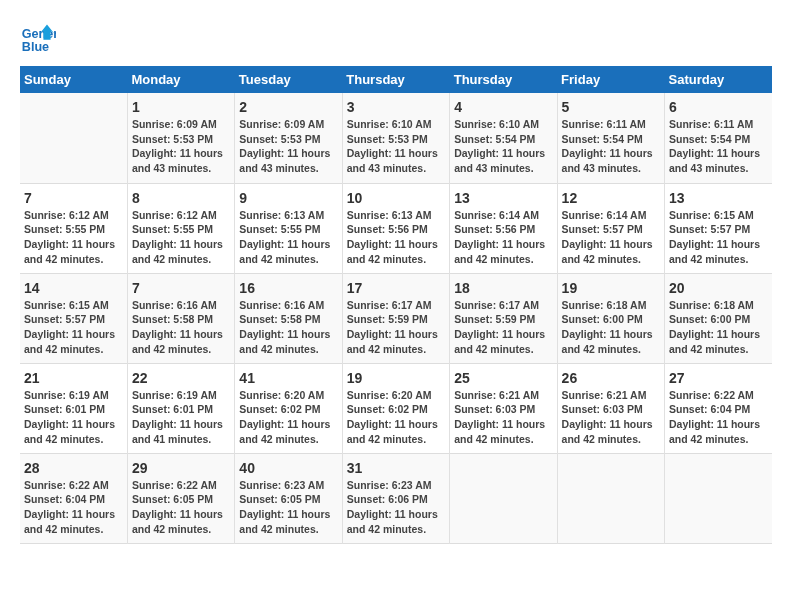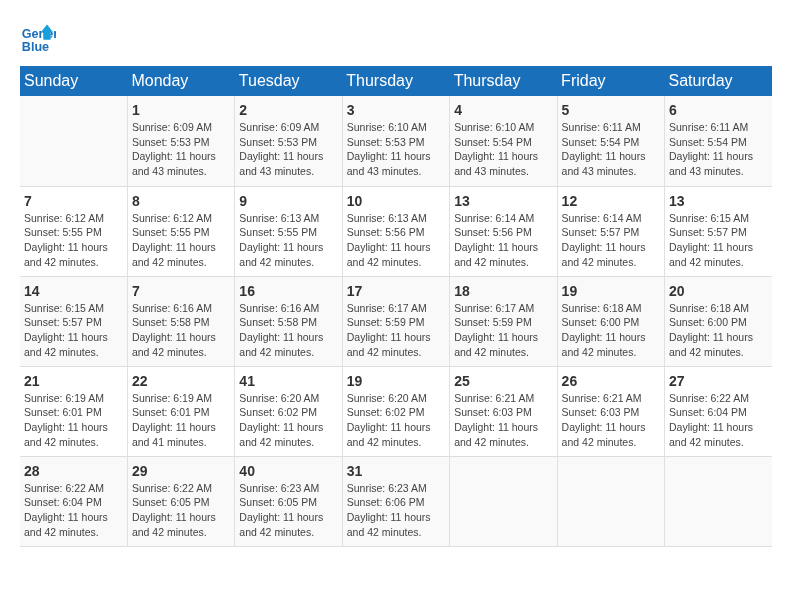--- a/index.html
+++ b/index.html
@@ -40,22 +40,22 @@
     table {
       width: 100%;
       border-collapse: collapse;
       font-size: 11px;
     }
     thead tr th {
       background-color: #1a6fbb;
       color: #fff;
       padding: 6px 4px;
       text-align: left;
-      font-size: 16px;
-      font-weight: normal;
+      font-size: 13px;
+      font-weight: bold;
     }
     tbody tr {
       border-bottom: 1px solid #ddd;
     }
     tbody tr:nth-child(odd) {
       background: #f9f9f9;
     }
     tbody tr:nth-child(even) {
       background: #fff;
     }
@@ -73,20 +73,21 @@
       font-size: 14px;
       font-weight: bold;
       color: #333;
       display: block;
       margin-bottom: 2px;
     }
     .day-info {
       color: #444;
       font-size: 10.5px;
       line-height: 1.4;
+      font-weight: bold;
     }
     .week-row td {
       height: 90px;
     }
   </style>
 </head>
 <body>
 
 <div class="header-area">
   <div class="logo">

